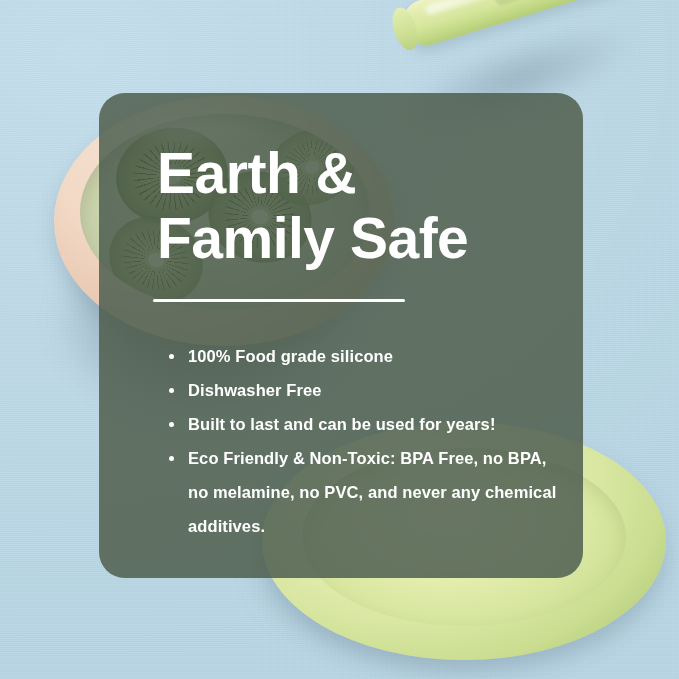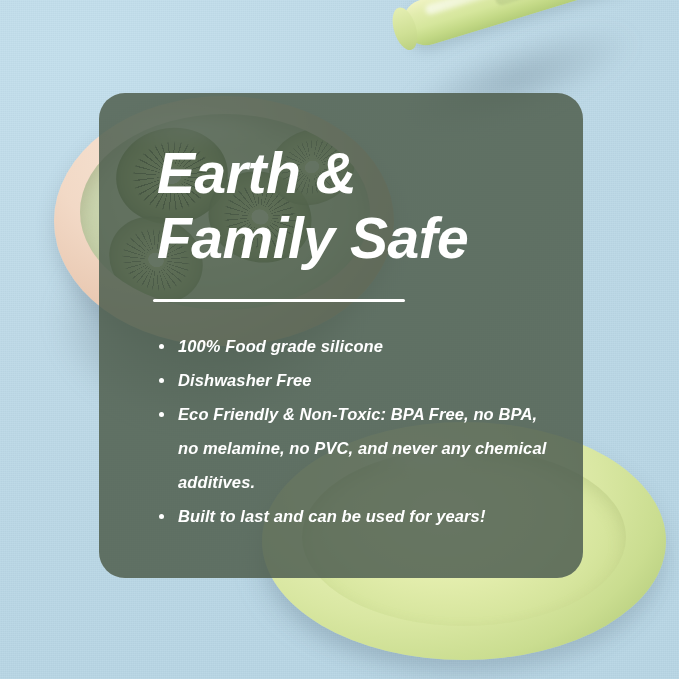--- a/index.html
+++ b/index.html
@@ -189,21 +189,20 @@
   .card {
     position: absolute;
     left: 99px; top: 93px;
     width: 484px; height: 485px;
     border-radius: 26px;
     background: rgba(74, 91, 74, .80);
     backdrop-filter: saturate(.55) brightness(.92);
     -webkit-backdrop-filter: saturate(.55) brightness(.92);
     box-sizing: border-box;
     overflow: hidden;
-    font-style: italic;
   }
 
   .card-title {
     position: absolute;
     left: 58px;
     top: 48px;
     width: 400px;
     color: #ffffff;
     font-size: 57px;
     line-height: 65px;
@@ -220,21 +219,21 @@
     height: 3px;
     background: #ffffff;
     border-radius: 2px;
   }
 
   .bullets {
     position: absolute;
     left: 58px;
     top: 236px;
     width: 400px;
-    margin: 0;
+    margin: 10px;
     padding: 0;
     list-style: none;
   }
   .bullet {
     position: relative;
     padding-left: 21px;
     color: #ffffff;
     font-size: 16.5px;
     line-height: 34px;
     font-weight: 700;
@@ -286,18 +285,18 @@
     <div class="lid-gloss"></div>
   </div>
 
   <div class="card">
     <div class="card-title">Earth &amp;
 Family Safe</div>
     <div class="divider"></div>
     <ul class="bullets">
       <li class="bullet">100% Food grade silicone</li>
       <li class="bullet">Dishwasher Free</li>
+      <li class="bullet">Built to last and can be used for years!</li>
       <li class="bullet">Eco Friendly &amp; Non-Toxic: BPA Free, no BPA, no melamine, no PVC, and never any chemical additives.</li>
-      <li class="bullet">Built to last and can be used for years!</li>
     </ul>
   </div>
 
 </div>
 
 </body></html>

